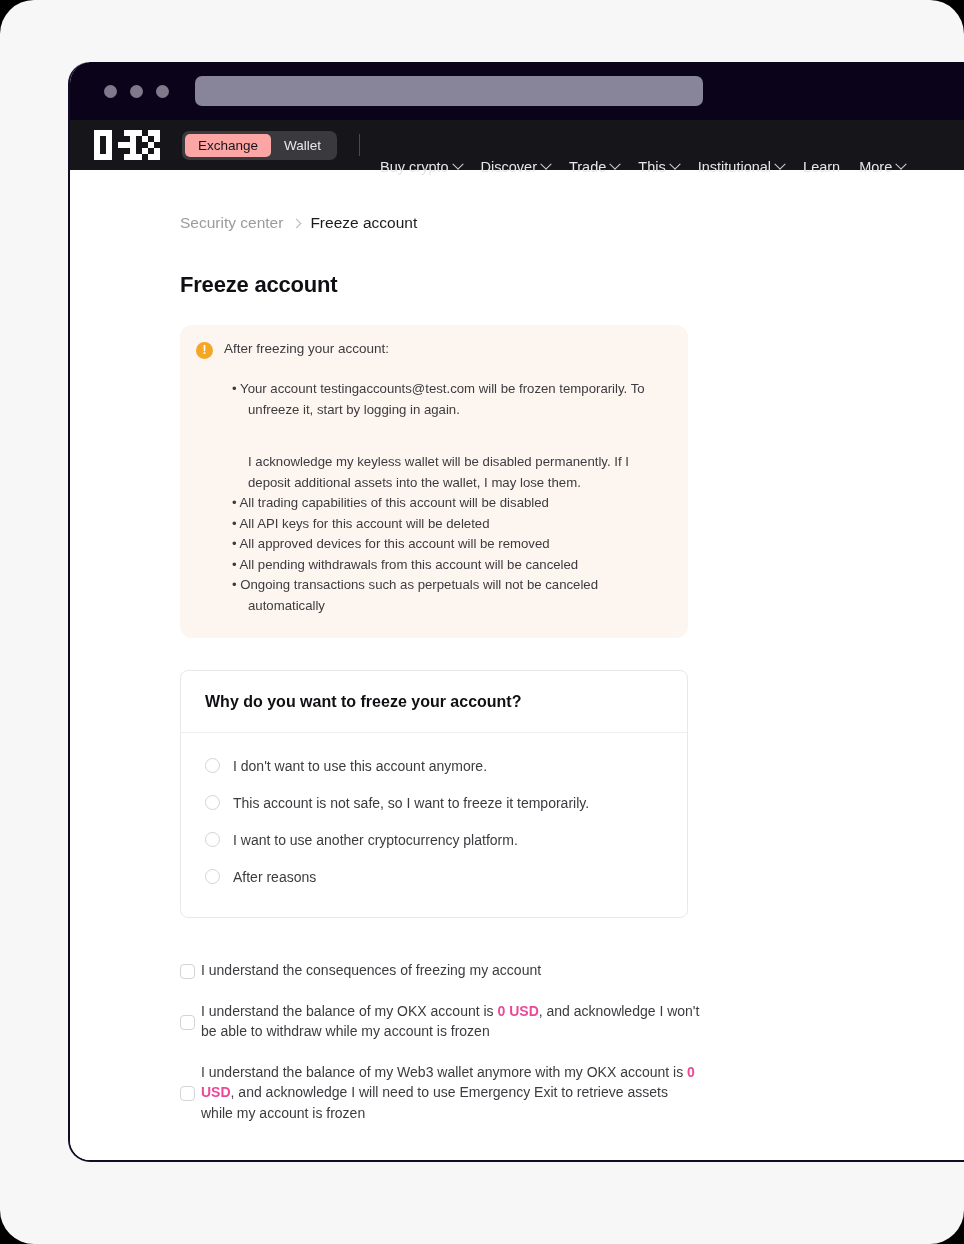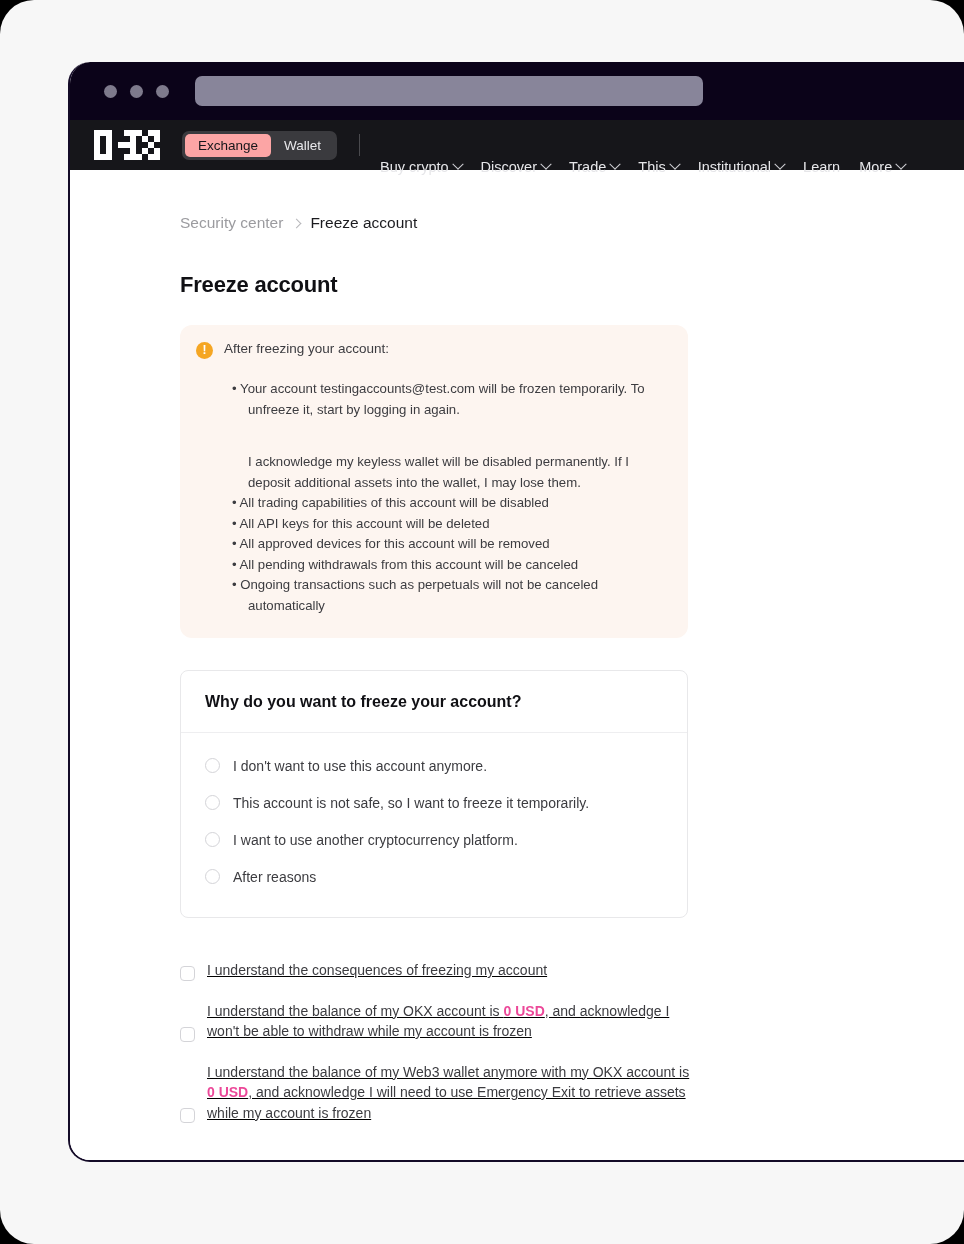--- a/index.html
+++ b/index.html
@@ -232,25 +232,24 @@
     border-radius: 50%;
     border: 1.3px solid #d4d4d8;
     background: #fff;
   }
   .radio-label { font-size: 14px; color: #3c3c40; }
 
   
   .checks { width: 520px; }
   .check-row {
     display: flex;
-    align-items: flex-end;
-    gap: 12px;
+    align-items: center;
+    gap: 6px;
     margin-bottom: 20px;
     cursor: pointer;
-    text-decoration: underline;
   }
   .checkbox {
     flex: none;
     width: 15px; height: 15px;
     border-radius: 4px;
     border: 1.3px solid #d4d4d8;
     background: #fff;
     margin-top: 2px;
   }
   .check-label {

